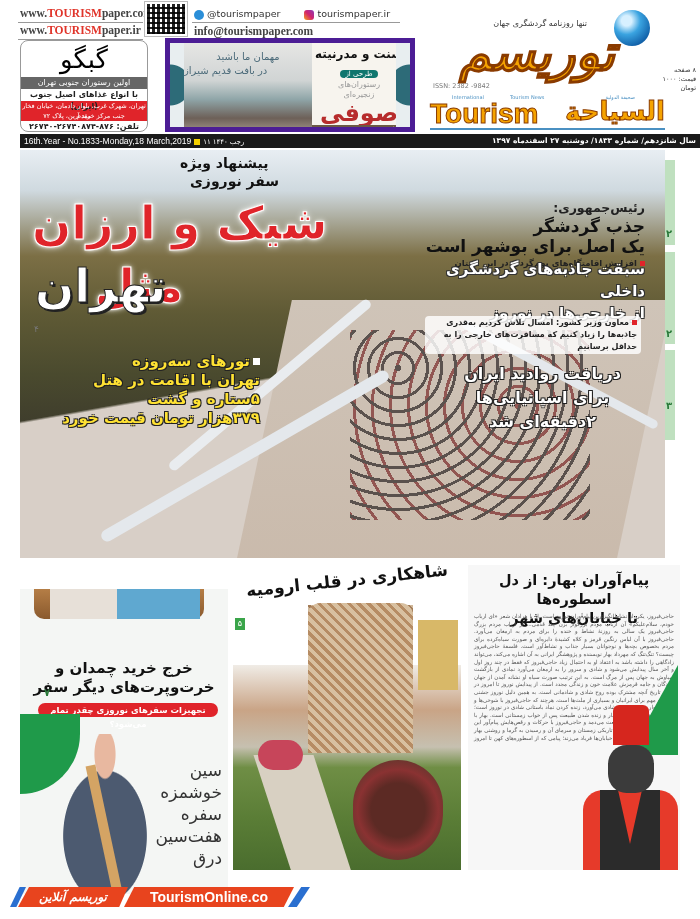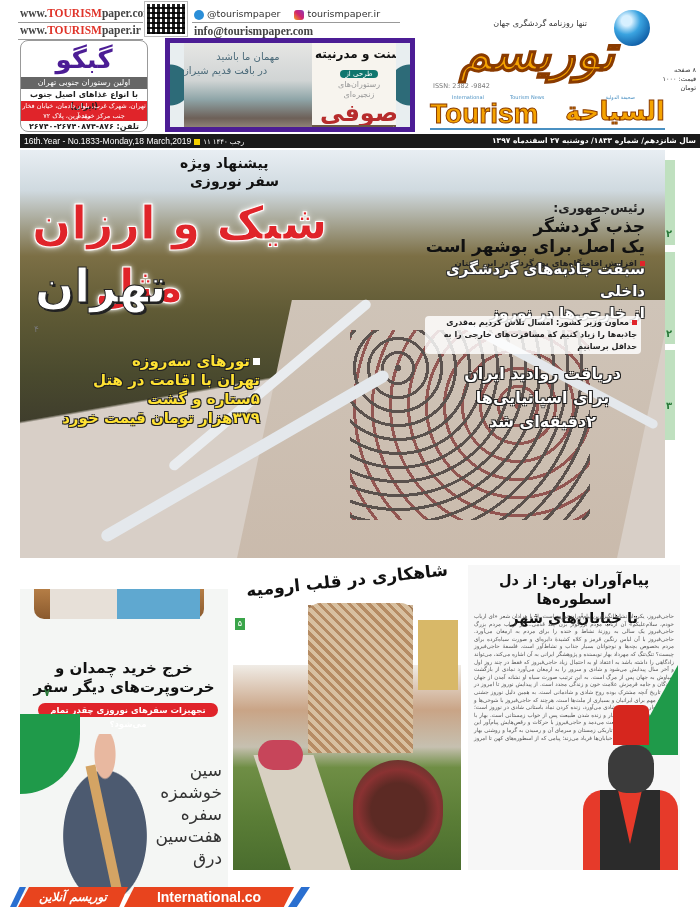--- a/index.html
+++ b/index.html
@@ -8,27 +8,27 @@
 
   
   .top-links { position: absolute; left: 18px; top: 6px; width: 125px; }
   .top-links .link { display: block; font-family: "Liberation Serif", serif; font-size: 11.5px; font-weight: bold; color: #444; border-bottom: 1px solid #999; padding: 1px 2px; height: 17px; white-space: nowrap; }
   .top-links .link .brand { color: #e0342a; }
   .qr { position: absolute; left: 145px; top: 2px; width: 42px; height: 34px; background:
       repeating-linear-gradient(90deg, #222 0 3px, #fff 3px 5px),
       repeating-linear-gradient(0deg, #222 0 2px, #fff 2px 5px);
       background-blend-mode: multiply; border: 2px solid #fff; outline: 1px solid #bbb; }
   .social { position: absolute; left: 192px; top: 6px; width: 208px; }
-  .social .row { display: flex; gap: 14px; font-size: 9.5px; color: #333; border-bottom: 1px solid #999; height: 17px; align-items: center; padding-left: 2px; }
+  .social .row { display: flex; gap: 24px; font-size: 9.5px; color: #333; border-bottom: 1px solid #999; height: 17px; align-items: center; padding-left: 2px; }
   .social .row2 { font-family: "Liberation Serif", serif; font-size: 11.5px; font-weight: bold; color: #444; }
   .tw-icon { display: inline-block; width: 10px; height: 10px; border-radius: 50%; background: #2a8ed8; vertical-align: middle; margin-right: 3px; }
   .ig-icon { display: inline-block; width: 10px; height: 10px; border-radius: 3px; background: linear-gradient(45deg,#f7a21b,#d2246d,#8a3ab9); vertical-align: middle; margin-right: 3px; }
 
   .ad-gbgo { position: absolute; left: 20px; top: 40px; width: 128px; height: 92px; border: 1px solid #999; border-radius: 8px; background: #fff; overflow: hidden; text-align: center; }
-  .ad-gbgo .title { font-size: 26px; font-weight: bold; color: #4c1d95; line-height: 36px; direction: rtl; }
+  .ad-gbgo .title { font-size: 26px; font-weight: normal; color: #000000; line-height: 36px; direction: rtl; }
   .ad-gbgo .l1 { background: #666; color: #fff; font-size: 8px; height: 12px; line-height: 12px; direction: rtl; }
   .ad-gbgo .l2 { color: #222; font-size: 8px; font-weight: bold; height: 12px; line-height: 12px; direction: rtl; }
   .ad-gbgo .l3 { background: #e0242a; color: #fff; font-size: 6.5px; height: 10px; line-height: 10px; direction: rtl; }
   .ad-gbgo .l4 { background: #e0242a; color: #fff; font-size: 6.5px; height: 10px; line-height: 10px; direction: rtl; }
   .ad-gbgo .l5 { color: #222; font-size: 8px; font-weight: bold; height: 12px; line-height: 12px; direction: rtl; }
 
   .ad-shiraz { position: absolute; left: 165px; top: 38px; width: 250px; height: 94px; background: #fff; border: 5px solid #4c1d95; overflow: hidden; }
   .ad-shiraz .tile-l { position: absolute; left: 0; top: 0; width: 14px; height: 100%; background: radial-gradient(circle at 0 50%, #2d6b78 0 20px, transparent 21px), #e8eef0; }
   .ad-shiraz .tile-r { position: absolute; right: 0; top: 0; width: 14px; height: 100%; background: radial-gradient(circle at 100% 50%, #2d6b78 0 20px, transparent 21px), #e8eef0; }
   .ad-shiraz .photo { position: absolute; left: 14px; top: 0; width: 128px; height: 94px; background: linear-gradient(180deg, #e6e6e4 0%, #d0d4d4 40%, #8fa5a8 60%, #6d6058 80%, #b3a89a 100%); }
@@ -291,15 +291,15 @@
     <div class="body"></div>
     <div class="vest"></div>
     <div class="hat"></div>
     <div class="face"></div>
   </div>
 </div>
 
 <div class="online-banner">
   <div class="stripe1"></div>
   <div class="fa">توریسم آنلاین</div>
-  <div class="en">International.co</div>
+  <div class="en">TourismOnline.co</div>
   <div class="stripe2"></div>
 </div>
 
 </body></html>

